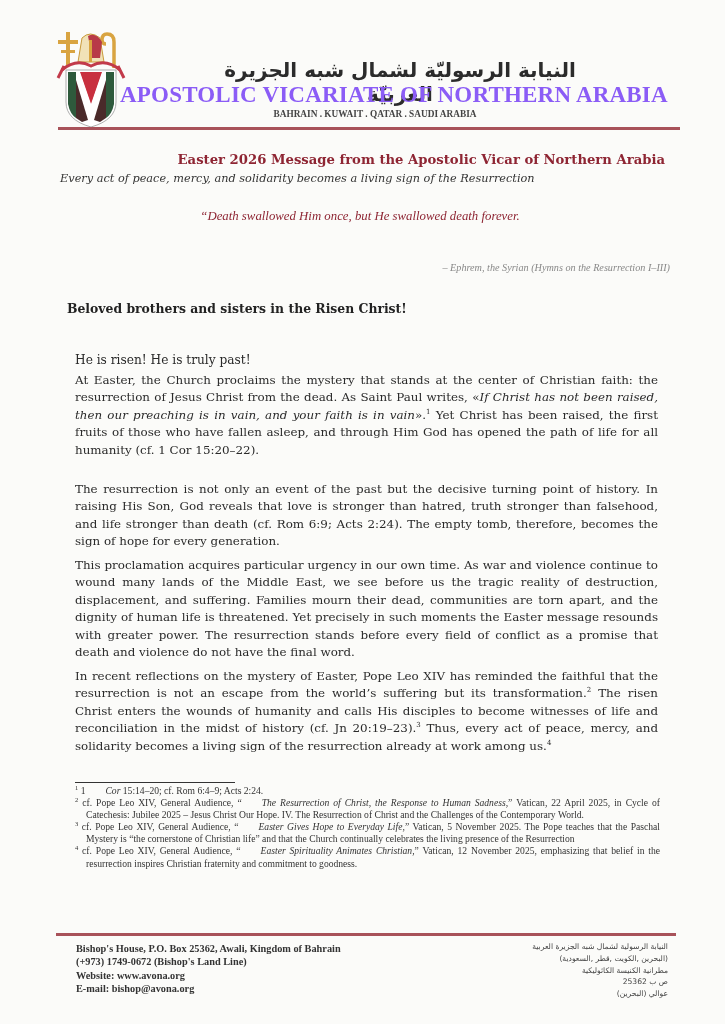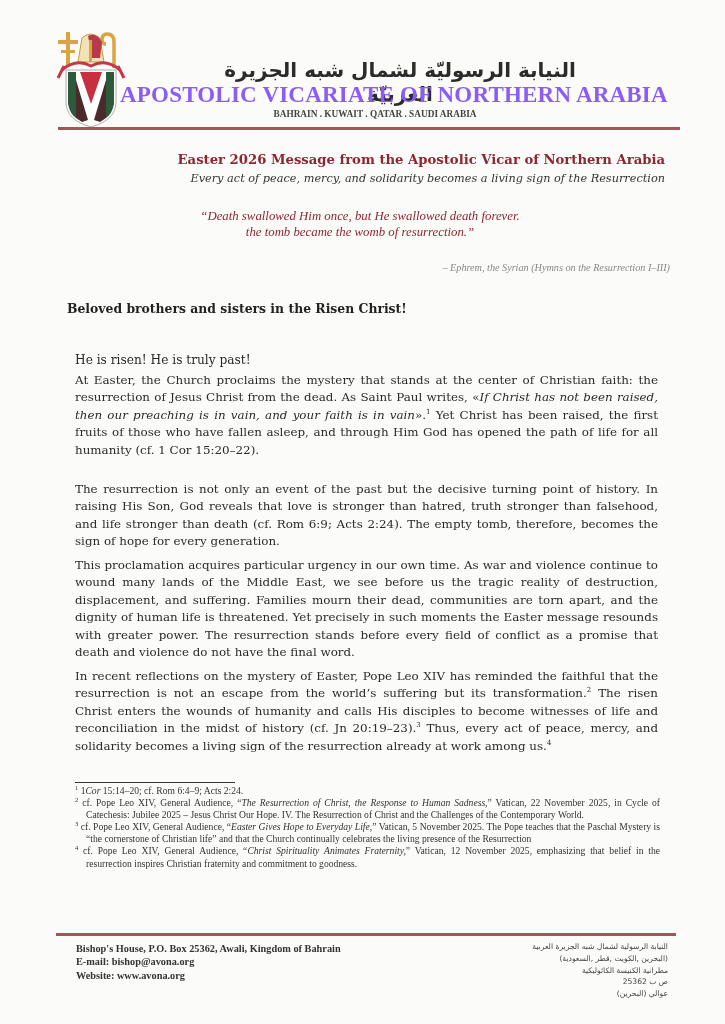--- a/index.html
+++ b/index.html
@@ -9,40 +9,40 @@
   }
   .abs { position: absolute; }
   
   .logo { left: 52px; top: 28px; width: 78px; height: 100px; }
   .arabic-title { left: 220px; top: 58px; width: 360px; text-align: center; font-family: "DejaVu Sans", sans-serif; font-weight: bold; font-size: 20px; color: #2b2b2b; direction: rtl; letter-spacing: 0; }
   .org-name { left: 120px; top: 82px; width: 490px; text-align: left; font-family: "Liberation Serif", serif; font-weight: bold; font-size: 23px; color: #8b5cf6; letter-spacing: 0.2px; white-space: nowrap; }
   .countries { left: 230px; top: 109px; width: 290px; text-align: center; font-family: "Liberation Serif", serif; font-weight: bold; font-size: 9.3px; color: #444; white-space: nowrap; }
   .hr-top { left: 58px; top: 127px; width: 622px; height: 3px; background: #a8525a; }
   
   .msg-title { left: 60px; top: 152px; width: 605px; text-align: right; font-family: "DejaVu Serif", serif; font-weight: bold; font-size: 13.2px; color: #8e2533; white-space: nowrap; }
-  .msg-sub { left: 60px; top: 172px; width: 605px; text-align: right; font-family: "DejaVu Serif", serif; font-style: italic; font-size: 11.3px; color: #333; white-space: nowrap; }
+  .msg-sub { left: 60px; top: 172px; width: 605px; text-align: left; font-family: "DejaVu Serif", serif; font-style: italic; font-size: 11.3px; color: #333; white-space: nowrap; }
   
   .quote { left: 160px; top: 208px; width: 400px; text-align: center; font-family: "Liberation Serif", serif; font-style: italic; font-size: 12.8px; color: #8e2533; line-height: 16px; }
   .quote div { white-space: nowrap; }
   .quote-attr { left: 330px; top: 262px; width: 340px; text-align: right; font-family: "Liberation Serif", serif; font-style: italic; font-size: 10.2px; color: #888; white-space: nowrap; }
   
   .greeting { left: 67px; top: 301px; font-family: "DejaVu Serif", serif; font-weight: bold; font-size: 12.4px; color: #222; white-space: nowrap; }
   .risen { left: 75px; top: 353px; font-family: "DejaVu Serif", serif; font-size: 12.2px; color: #2a2a2a; white-space: nowrap; }
   .para { left: 75px; width: 583px; font-family: "DejaVu Serif", serif; font-size: 11.9px; line-height: 17.4px; color: #2a2a2a; text-align: justify; }
   .para i { font-style: italic; }
   .para sup, .fn sup { font-size: 7px; vertical-align: super; line-height: 0; }
   .p1 { top: 372px; }
   .p2 { top: 481px; }
   .p3 { top: 557px; }
   .p4 { top: 668px; }
   
   .fn-rule { left: 75px; top: 782px; width: 160px; height: 1px; background: #333; }
   .fns { left: 75px; top: 785px; width: 585px; font-family: "Liberation Serif", serif; font-size: 9.6px; line-height: 12.1px; color: #333; }
   .fn { padding-left: 11px; text-indent: -11px; text-align: justify; margin-bottom: 0; }
-  .fn i { font-style: italic; }
+  .fn i { font-style: italic; margin-left: 20px; }
   .fn sup { font-size: 6.5px; }
   
   .hr-bottom { left: 56px; top: 933px; width: 620px; height: 3px; background: #a8525a; }
   .addr { left: 60px; top: 942px; font-family: "Liberation Serif", serif; font-weight: bold; font-size: 10.3px; line-height: 13.3px; color: #333; white-space: nowrap; margin-left: 16px; }
   .addr-ar { left: 470px; top: 941px; width: 198px; text-align: right; direction: rtl; font-family: "DejaVu Sans", sans-serif; font-size: 7.6px; line-height: 11.8px; color: #444; }
   .addr-ar div { white-space: nowrap; }
 </style>
 </head>
 <body>
 
@@ -76,48 +76,48 @@
 <div class="abs arabic-title">النيابة الرسوليّة لشمال شبه الجزيرة العربيّة</div>
 <div class="abs org-name">APOSTOLIC VICARIATE OF NORTHERN ARABIA</div>
 <div class="abs countries">BAHRAIN . KUWAIT . QATAR . SAUDI ARABIA</div>
 <div class="abs hr-top"></div>
 
 <div class="abs msg-title">Easter 2026 Message from the Apostolic Vicar of Northern Arabia</div>
 <div class="abs msg-sub">Every act of peace, mercy, and solidarity becomes a living sign of the Resurrection</div>
 
 <div class="abs quote">
   <div>“Death swallowed Him once, but He swallowed death forever.</div>
-  <div>the tomb became the womb of resurrection.”</div>
 </div>
 <div class="abs quote-attr">– Ephrem, the Syrian (Hymns on the Resurrection I–III)</div>
 
 <div class="abs greeting">Beloved brothers and sisters in the Risen Christ!</div>
 <div class="abs risen">He is risen! He is truly past!</div>
 
 <div class="abs para p1"><span>At Easter, the Church proclaims the mystery that stands at the center of Christian faith: the resurrection of Jesus Christ from the dead. As Saint Paul writes, «</span><i>If Christ has not been raised, then our preaching is in vain, and your faith is in vain</i><span>».</span><sup>1</sup><span> Yet Christ has been raised, the first fruits of those who have fallen asleep, and through Him God has opened the path of life for all humanity (cf. 1 Cor 15:20–22).</span></div>
 
 <div class="abs para p2">The resurrection is not only an event of the past but the decisive turning point of history. In raising His Son, God reveals that love is stronger than hatred, truth stronger than falsehood, and life stronger than death (cf. Rom 6:9; Acts 2:24). The empty tomb, therefore, becomes the sign of hope for every generation.</div>
 
 <div class="abs para p3">This proclamation acquires particular urgency in our own time. As war and violence continue to wound many lands of the Middle East, we see before us the tragic reality of destruction, displacement, and suffering. Families mourn their dead, communities are torn apart, and the dignity of human life is threatened. Yet precisely in such moments the Easter message resounds with greater power. The resurrection stands before every field of conflict as a promise that death and violence do not have the final word.</div>
 
 <div class="abs para p4"><span>In recent reflections on the mystery of Easter, Pope Leo XIV has reminded the faithful that the resurrection is not an escape from the world’s suffering but its transformation.</span><sup>2</sup><span> The risen Christ enters the wounds of humanity and calls His disciples to become witnesses of life and reconciliation in the midst of history (cf. Jn 20:19–23).</span><sup>3</sup><span> Thus, every act of peace, mercy, and solidarity becomes a living sign of the resurrection already at work among us.</span><sup>4</sup></div>
 
 <div class="abs fn-rule"></div>
 <div class="abs fns">
   <div class="fn"><sup>1</sup><span> 1</span><i>Cor</i><span> 15:14–20; cf. Rom 6:4–9; Acts 2:24.</span></div>
-  <div class="fn"><sup>2</sup><span> cf. Pope Leo XIV, General Audience, “</span><i>The Resurrection of Christ, the Response to Human Sadness,</i><span>” Vatican, 22 November 2025, in Cycle of Catechesis: Jubilee 2025 – Jesus Christ Our Hope. IV. The Resurrection of Christ and the Challenges of the Contemporary World.</span></div>
+  <div class="fn"><sup>2</sup><span> cf. Pope Leo XIV, General Audience, “</span><i>The Resurrection of Christ, the Response to Human Sadness,</i><span>” Vatican, 22 April 2025, in Cycle of Catechesis: Jubilee 2025 – Jesus Christ Our Hope. IV. The Resurrection of Christ and the Challenges of the Contemporary World.</span></div>
   <div class="fn"><sup>3</sup><span> cf. Pope Leo XIV, General Audience, “</span><i>Easter Gives Hope to Everyday Life,</i><span>” Vatican, 5 November 2025. The Pope teaches that the Paschal Mystery is “the cornerstone of Christian life” and that the Church continually celebrates the living presence of the Resurrection</span></div>
-  <div class="fn"><sup>4</sup><span> cf. Pope Leo XIV, General Audience, “</span><i>Christ Spirituality Animates Fraternity,</i><span>” Vatican, 12 November 2025, emphasizing that belief in the resurrection inspires Christian fraternity and commitment to goodness.</span></div>
+  <div class="fn"><sup>4</sup><span> cf. Pope Leo XIV, General Audience, “</span><i>Easter Spirituality Animates Christian,</i><span>” Vatican, 12 November 2025, emphasizing that belief in the resurrection inspires Christian fraternity and commitment to goodness.</span></div>
 </div>
 
 <div class="abs hr-bottom"></div>
 <div class="abs addr">
   <div>Bishop's House, P.O. Box 25362, Awali, Kingdom of Bahrain</div>
+  <div>(+973) 1749-0672 (Bishop's Land Line)</div>
+  <div><span>Website: </span><span>www.avona.org</span></div>
   <div><span>E-mail: </span><span>bishop@avona.org</span></div>
-  <div><span>Website: </span><span>www.avona.org</span></div>
 </div>
 <div class="abs addr-ar">
   <div>النيابة الرسولية لشمال شبه الجزيرة العربية</div>
   <div>(البحرين ,الكويت ,قطر ,السعودية)</div>
   <div>مطرانية الكنيسة الكاثوليكية</div>
   <div>ص ب 25362</div>
   <div>عوالي (البحرين)</div>
 </div>
 
 </body></html>

